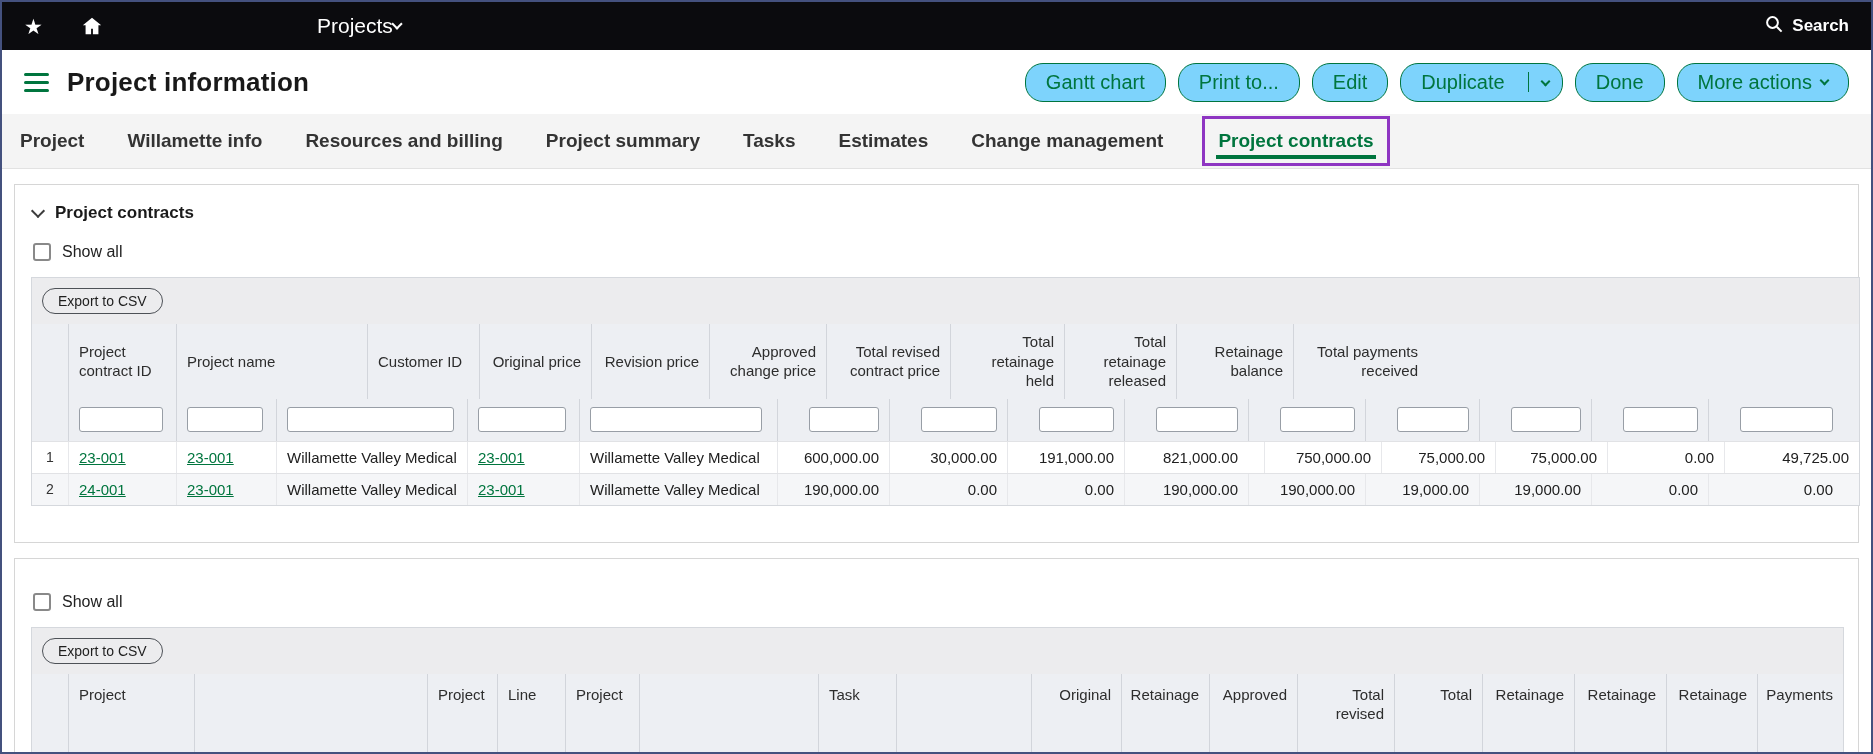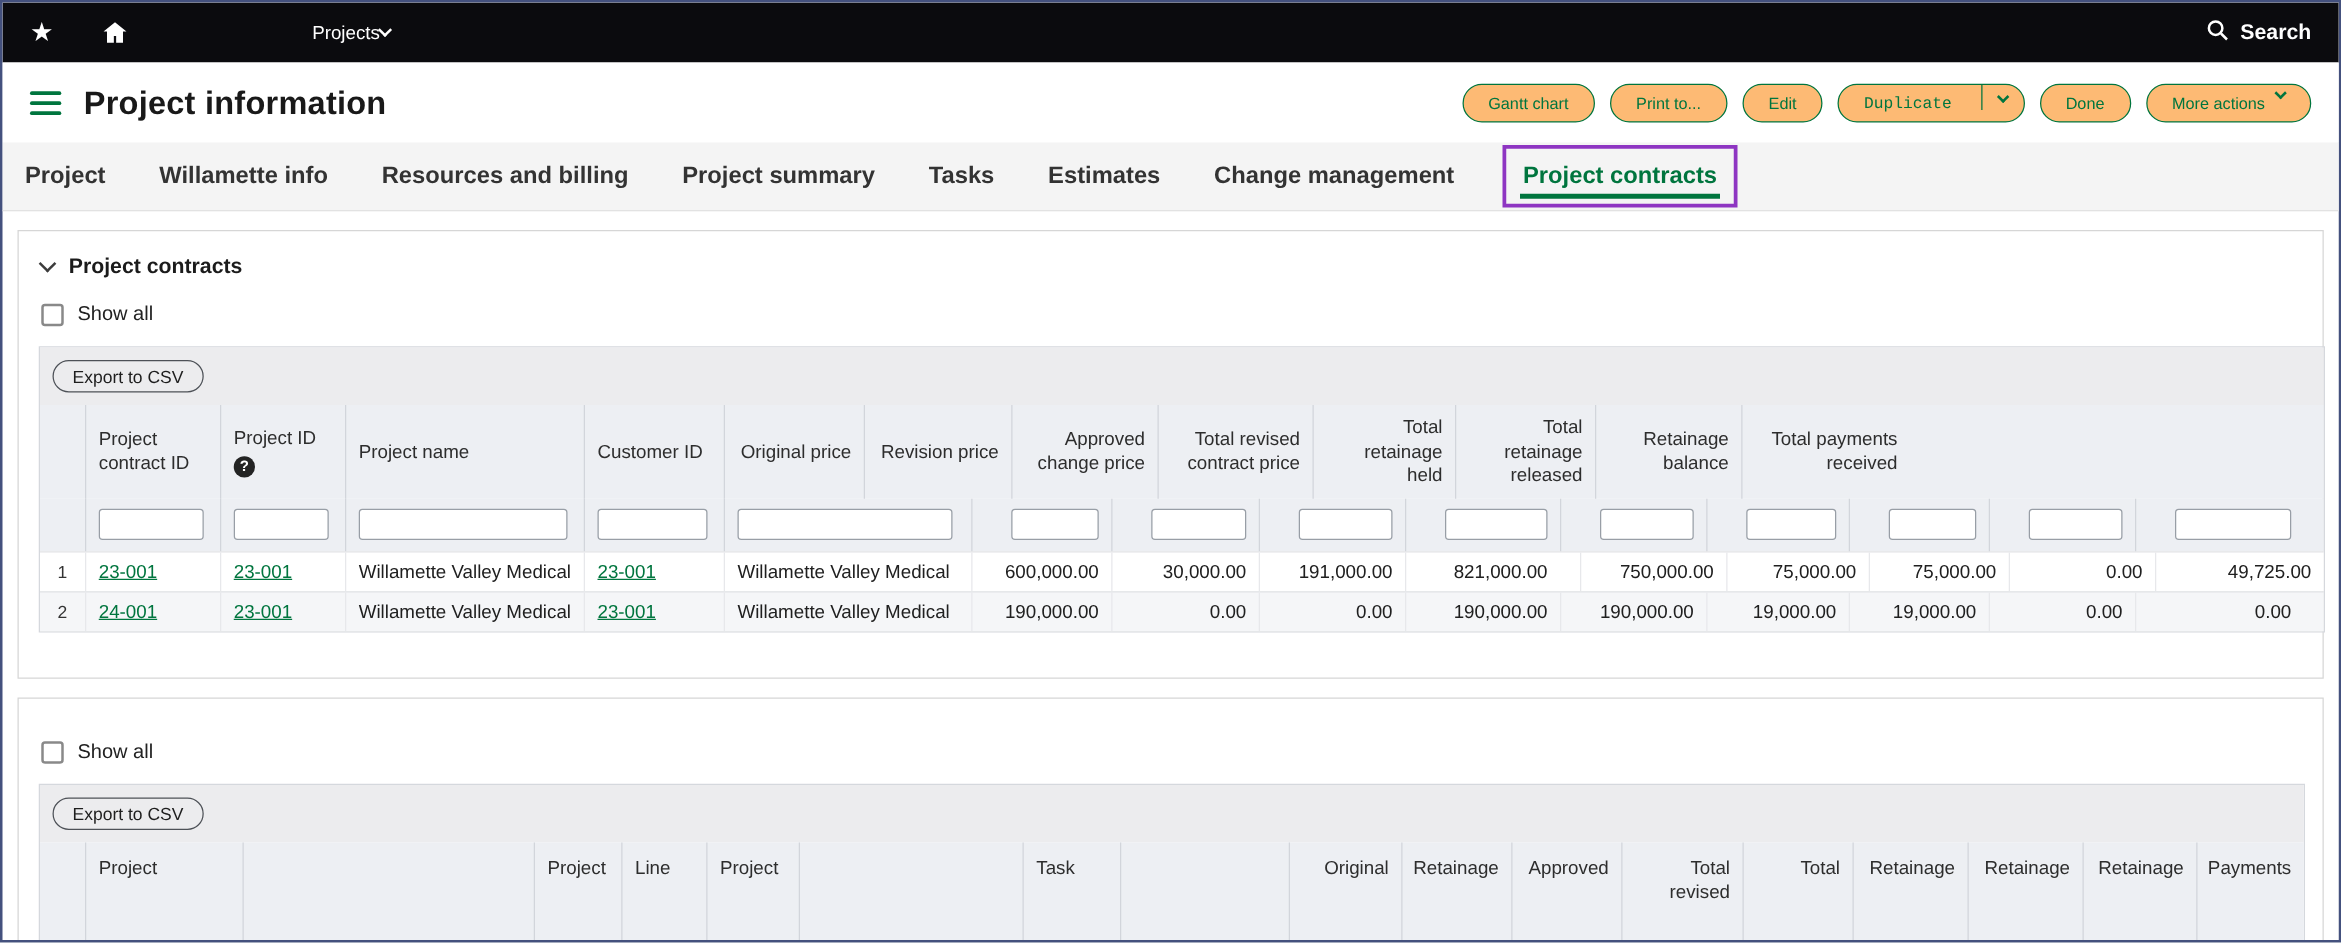--- a/index.html
+++ b/index.html
@@ -13,33 +13,33 @@
     width:1873px;height:754px;overflow:hidden;position:relative;
     background:#fff;border:2px solid #44517e;
     font-family:"Liberation Sans","DejaVu Sans",sans-serif;
     color:#1f1f1f;
   }
   
   .topbar{height:48px;background:var(--topbar);display:flex;align-items:center;padding:0 22px;color:#fff;}
   .tb-icon{display:flex;align-items:center;justify-content:center;cursor:pointer;}
   .star{font-size:21px;line-height:1;}
   .home{margin-left:38px;}
-  .nav-select{margin-left:58px;width:240px;display:flex;align-items:center;justify-content:center;font-size:15px;cursor:pointer;}
+  .nav-select{margin-left:58px;width:240px;display:flex;align-items:center;justify-content:flex-end;font-size:21px;cursor:pointer;}
   .chev{display:inline-block;width:8px;height:8px;border-right:2px solid currentColor;border-bottom:2px solid currentColor;transform:rotate(45deg);margin-top:-4px;}
   .searchbox{margin-left:auto;display:flex;align-items:center;gap:9px;font-size:17px;font-weight:700;cursor:pointer;}
   
   .titlebar{height:64px;display:flex;align-items:center;padding:0 22px;background:#fff;}
   .menu-icon{display:flex;flex-direction:column;gap:5px;margin-right:18px;cursor:pointer;}
   .menu-icon i{display:block;width:25px;height:3px;background:var(--green);border-radius:2px;}
   .page-title{font-size:26px;font-weight:700;color:#191919;letter-spacing:.2px;}
   .actions{margin-left:auto;display:flex;align-items:center;gap:12px;}
-  .btn{display:flex;align-items:flex-start;gap:9px;border:1px solid var(--green);color:var(--green);
-       background:#fdba74;border-radius:18px;padding:7px 20px;font-size:13px;cursor:pointer;white-space:nowrap;}
+  .btn{display:flex;align-items:center;gap:9px;border:1px solid var(--green);color:var(--green);
+       background:#7dd3fc;border-radius:18px;padding:7px 20px;font-size:20px;cursor:pointer;white-space:nowrap;}
   .btn .chev{width:7px;height:7px;}
-  .btn-split{padding:0;overflow:hidden;font-family:Liberation Mono, monospace;}
+  .btn-split{padding:0;overflow:hidden;}
   .split-main{padding:7px 14px 7px 20px;}
   .split-arrow{display:flex;align-items:center;padding:10px 13px 7px;border-left:1px solid var(--green);cursor:pointer;}
   
   .tabs{height:55px;background:#f4f4f4;border-bottom:1px solid #e2e2e2;display:flex;align-items:center;padding:0 14px;}
   .tab{display:flex;align-items:center;height:100%;padding:0 4px;margin-right:35px;font-size:19px;font-weight:700;color:#333;cursor:pointer;position:relative;white-space:nowrap;}
   .tab.active{color:var(--green);border:3px solid var(--purple);height:50px;padding:0 13px;margin-right:20px;}
   .tab.active::after{content:"";position:absolute;left:11px;right:11px;bottom:4px;height:4px;background:var(--green);}
   
   .panel{margin:15px 12px 0;border:1px solid #d6d6d6;background:#fff;padding:14px 16px 36px;}
   .panel.second{padding-bottom:0;}
@@ -174,24 +174,20 @@
       <div class="grid-toolbar">
         <button class="export-btn">
             <span>Export to CSV</span>
           </button>
       </div>
     <div class="hdr">
           <div class="hcell" style="flex: 0 0 36px; width: 36px;"></div>
           <div class="hcell" style="flex: 0 0 108px; width: 108px;">
             <span>Project contract ID</span>
           </div>
-          <div class="hcell withhelp" style="flex: 0 0 100px; width: 100px;">
-            <span>Project ID</span>
-            <span class="help">?</span>
-          </div>
           <div class="hcell" style="flex: 0 0 191px; width: 191px;">
             <span>Project name</span>
           </div>
           <div class="hcell" style="flex: 0 0 112px; width: 112px;">
             <span>Customer ID</span>
           </div>
           <div class="hcell num" style="flex: 0 0 112px; width: 112px;">
             <span>Original price</span>
           </div>
           <div class="hcell num" style="flex: 0 0 118px; width: 118px;">

